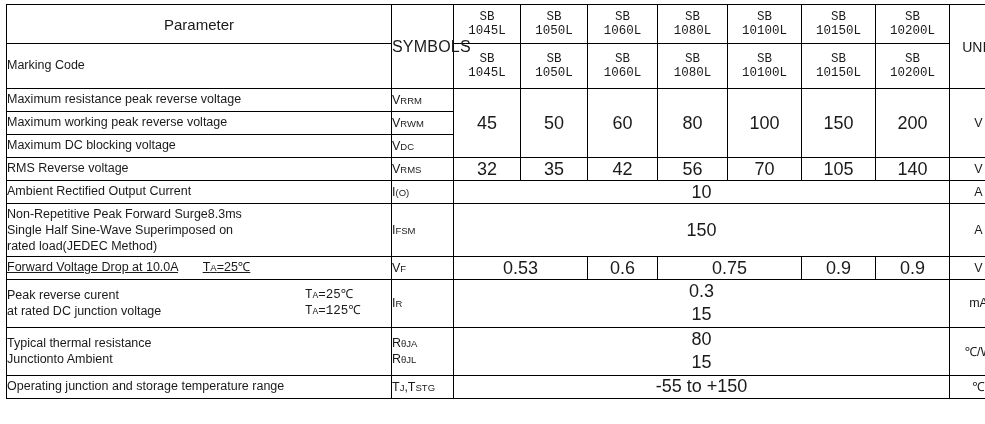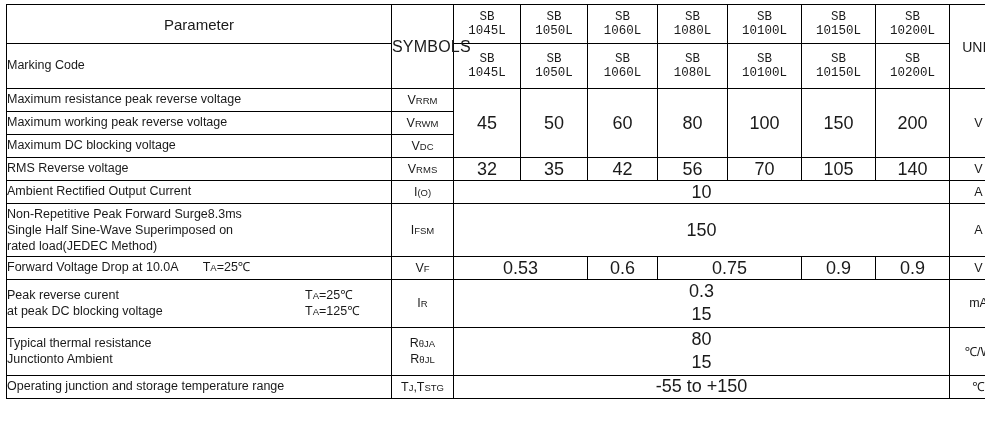--- a/index.html
+++ b/index.html
@@ -1,34 +1,34 @@
 <!DOCTYPE html>
 <html><head>
 <meta charset="utf-8">
 <style>
   html,body{margin:0;padding:0;background:#ffffff;}
   body{font-family:"Liberation Sans", sans-serif;color:#1a1a1a;}
   #sheet{width:985px;height:424px;position:relative;box-sizing:border-box;padding:4px 6px 12px 6px;}
   table.spec{border-collapse:collapse;width:973px;table-layout:fixed;}
   table.spec td,table.spec th{border:1px solid #000;padding:0;vertical-align:middle;font-weight:normal;}
-  .sym{font-size:12.5px;text-align:center;margin-top:30px;}
+  .sym{font-size:12.5px;margin-top:30px;}
   .sym .sub{font-size:9.5px;vertical-align:baseline;}
   .hdr-param{font-size:15px;font-weight:bold;text-align:center;}
   .hdr-sym{font-size:16px;text-align:center;letter-spacing:0.2px;}
   .hdr-unit{font-size:14px;font-weight:bold;text-align:center;}
   .part{font-size:12.5px;font-weight:bold;text-align:center;line-height:1.15;font-family:Liberation Mono, monospace;}
   .desc{font-size:12.5px;text-align:left;padding:2px 4px;line-height:1.25;}
   .val{font-size:18px;text-align:center;}
   .unit{font-size:12.5px;text-align:center;}
   .two-col-line{display:flex;justify-content:space-between;gap:40px;}
   .two-col-line .left{text-align:left;}
-  .two-col-line .right{text-align:left;padding-left:10px;min-width:86px;}
+  .two-col-line .right{text-align:left;padding-left:10px;min-width:86px;font-family:Liberation Mono, monospace;}
   .rowline{line-height:1.3;}
   .sub{font-size:9.5px;}
-  .nowrap{white-space:nowrap;}
+  .nowrap{white-space:nowrap;text-decoration:underline;}
 </style>
 </head>
 <body>
 
 <div id="sheet">
 <table class="spec">
   <colgroup>
     <col style="width:385px">
     <col style="width:62px">
     <col style="width:67px">
@@ -177,21 +177,21 @@
     <td class="unit">V</td>
   </tr>
 
   <tr>
     <td class="desc" style="height:38px">
       <div class="two-col-line rowline">
         <span class="left">Peak reverse curent</span>
         <span class="right">T<span class="sub">A</span>=25℃</span>
       </div>
       <div class="two-col-line rowline">
-        <span class="left">at peak DC blocking voltage</span>
+        <span class="left">at rated DC junction voltage</span>
         <span class="right">T<span class="sub">A</span>=125℃</span>
       </div>
     </td>
     <td class="sym"><span>I</span><span class="sub">R</span></td>
     <td colspan="7" class="val">
       <div class="rowline">0.3</div>
       <div class="rowline">15</div>
     </td>
     <td class="unit">mA</td>
   </tr>

